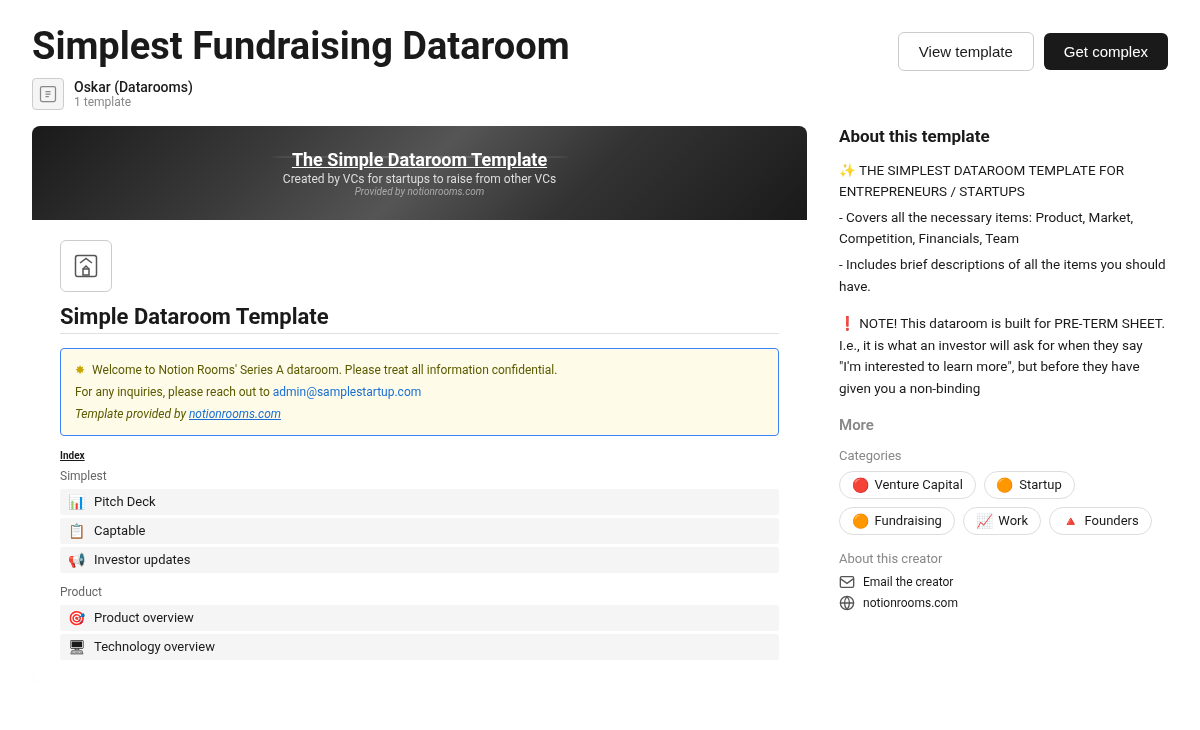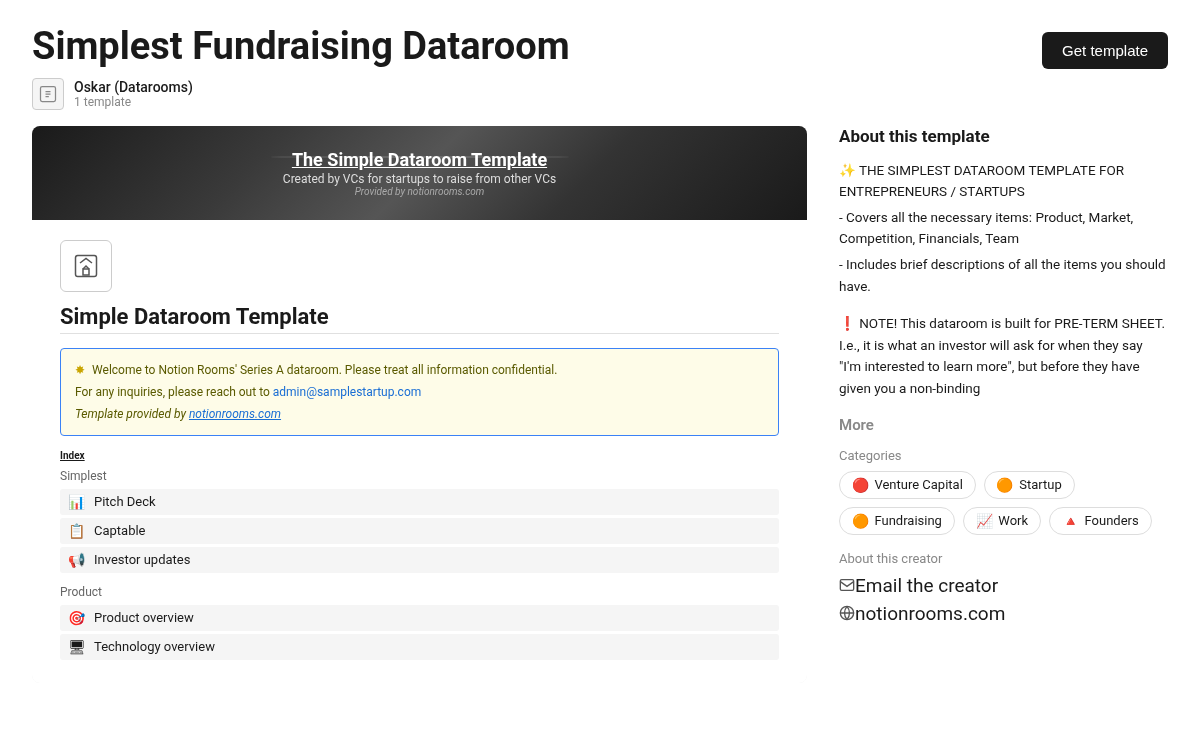--- a/index.html
+++ b/index.html
@@ -334,21 +334,22 @@
     .about-creator-label {
       font-size: 13px;
       color: #888;
       margin-top: 16px;
       margin-bottom: 8px;
     }
 
     .creator-link-row {
       display: flex;
       align-items: center;
-      font-size: 19px;
+      gap: 8px;
+      font-size: 12px;
       color: #1a1a1a;
       margin-bottom: 5px;
       cursor: pointer;
     }
 
     .creator-link-row span {
       text-decoration: none;
       color: #1a1a1a;
     }
   </style>
@@ -367,21 +368,22 @@
             <path d="M9 9h6M9 12h6M9 15h4"></path>
           </svg>
         </div>
         <div class="creator-text-block">
           <div class="creator-name">Oskar (Datarooms)</div>
           <div class="creator-count">1 template</div>
         </div>
       </div>
     </div>
     <div class="header-buttons">
-      <button class="btn-get-template">Get template</button>
+      <button class="btn-view-template">View template</button>
+      <button class="btn-get-template">Get complex</button>
     </div>
   </div>
 
   <div class="main-content">
 
     <div class="preview-panel">
       <div class="preview-banner">
         <div class="banner-title">The Simple Dataroom Template</div>
         <div class="banner-subtitle">Created by VCs for startups to raise from other VCs</div>
         <div class="banner-provided">Provided by notionrooms.com</div>

